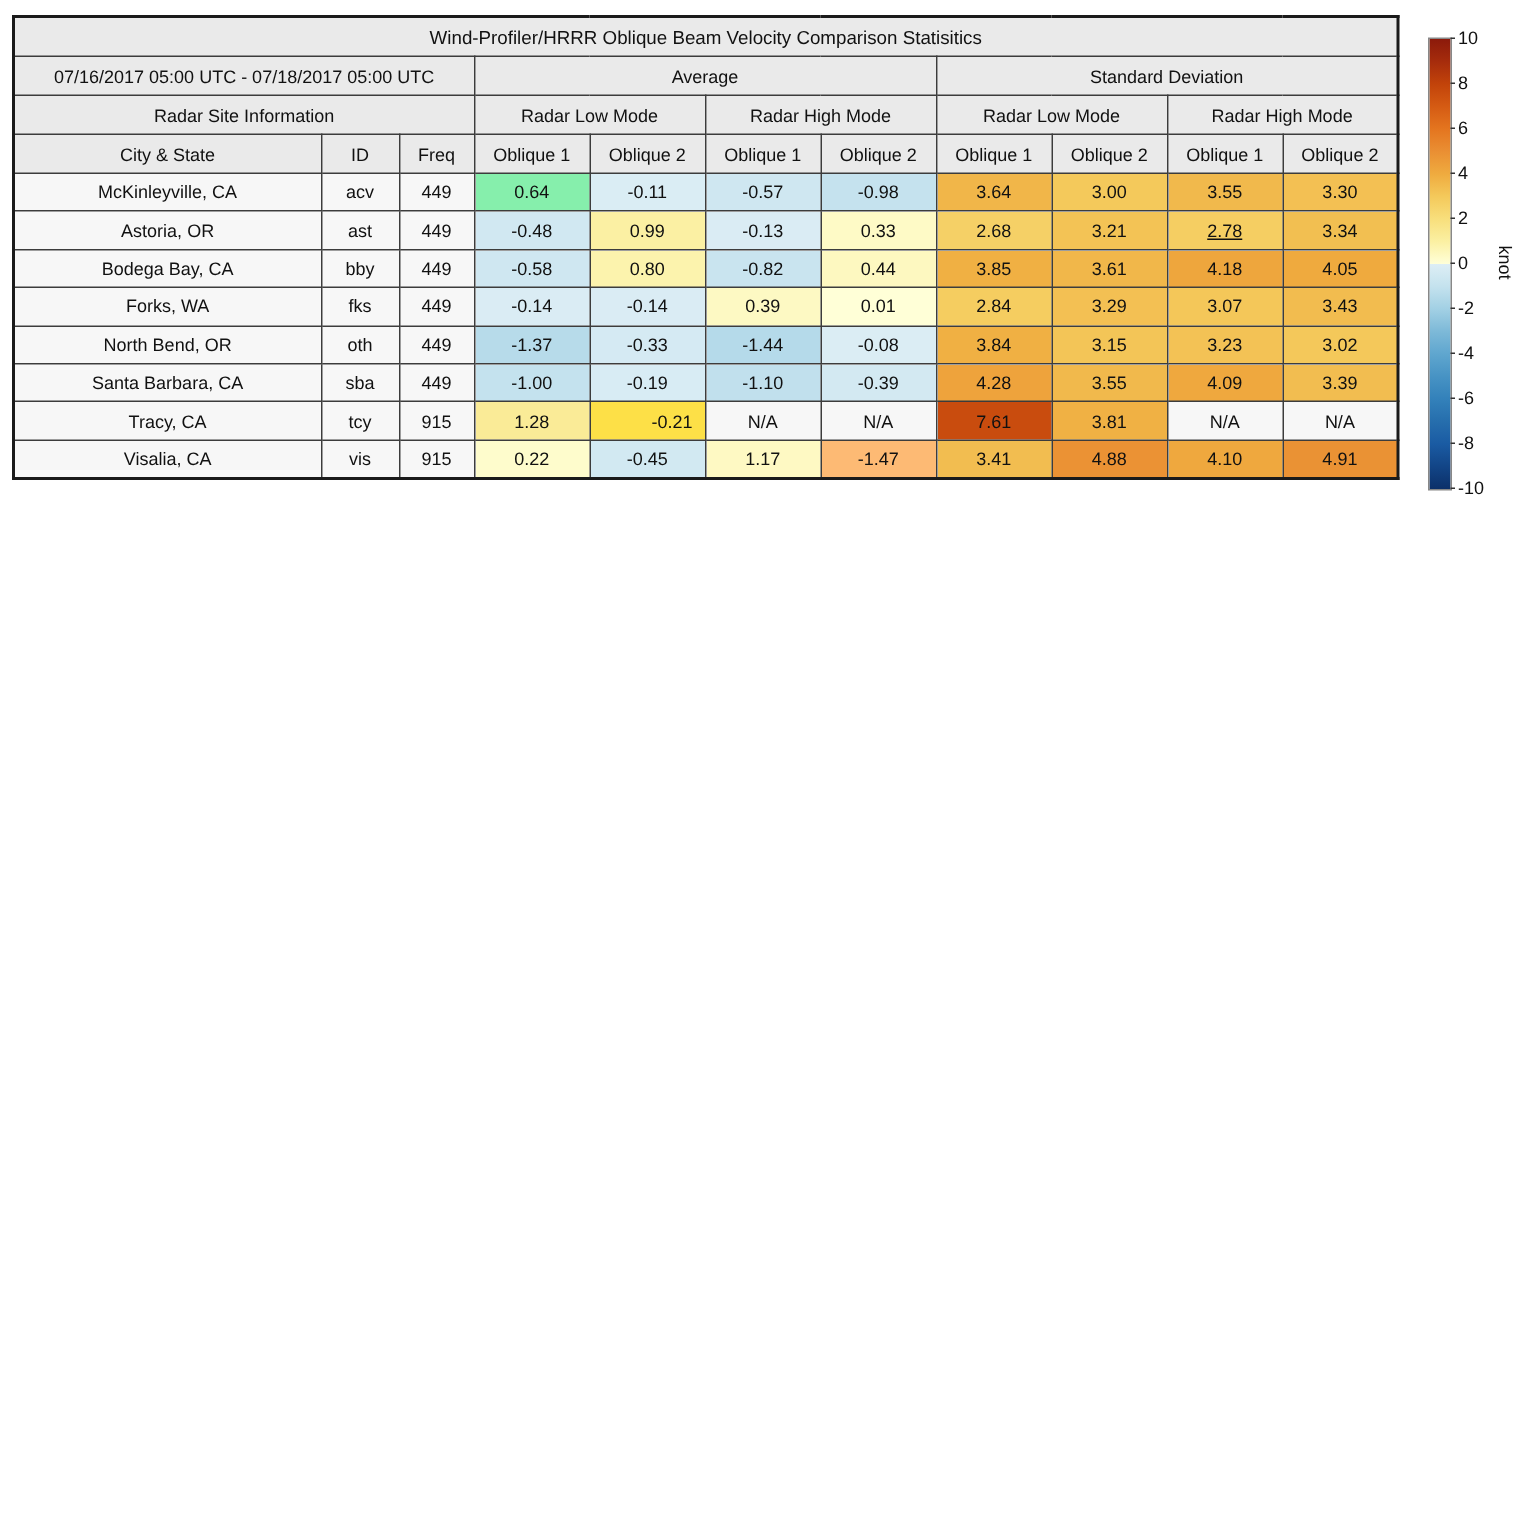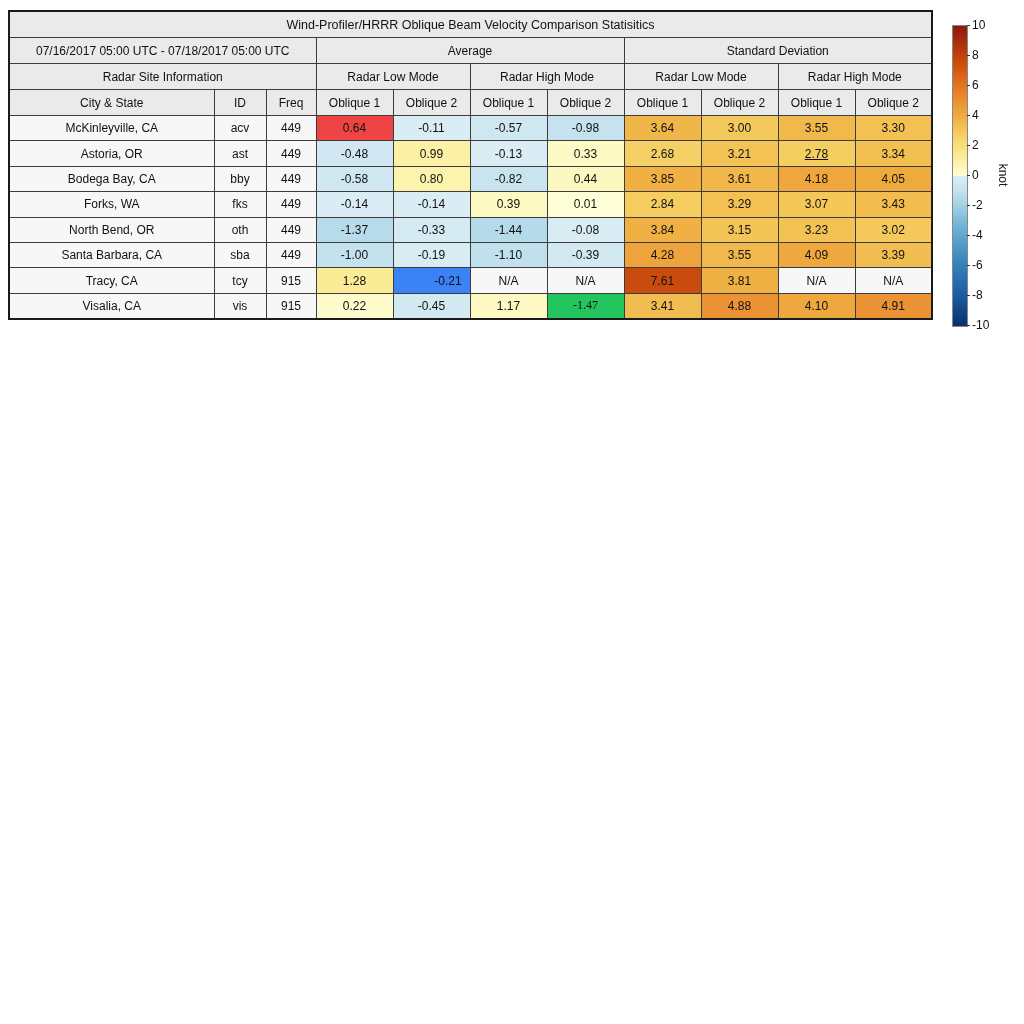--- a/index.html
+++ b/index.html
@@ -84,21 +84,21 @@
         <th>Oblique 2</th>
         <th>Oblique 1</th>
         <th>Oblique 2</th>
       </tr>
     </thead>
     <tbody>
         <tr>
           <td class="label">McKinleyville, CA</td>
           <td class="label">acv</td>
           <td class="label">449</td>
-          <td class="val" style="background: #ef4444;">0.64</td>
+          <td class="val" style="background: #86efac;">0.64</td>
           <td class="val" style="background: rgb(218, 237, 244); margin-left: 24px;">-0.11</td>
           <td class="val" style="background: rgb(207, 231, 241);">-0.57</td>
           <td class="val" style="background: rgb(197, 226, 238);">-0.98</td>
           <td class="val" style="background: rgb(241, 182, 73);">3.64</td>
           <td class="val" style="background: rgb(244, 201, 91);">3.00</td>
           <td class="val" style="background: rgb(241, 185, 76);">3.55</td>
           <td class="val" style="background: rgb(243, 192, 83);">3.30</td>
         </tr>
         <tr>
           <td class="label">Astoria, OR</td>
@@ -163,36 +163,36 @@
           <td class="val" style="background: rgb(238, 163, 60);">4.28</td>
           <td class="val" style="background: rgb(241, 185, 76);">3.55</td>
           <td class="val" style="background: rgb(239, 168, 62);">4.09</td>
           <td class="val" style="background: rgb(242, 189, 80);">3.39</td>
         </tr>
         <tr>
           <td class="label">Tracy, CA</td>
           <td class="label">tcy</td>
           <td class="label">915</td>
           <td class="val" style="background: rgb(250, 235, 151);">1.28</td>
-          <td class="val" style="background: #3b82f6; padding-left: 35px;">-0.21</td>
+          <td class="val" style="background: #fde047; padding-left: 35px;">-0.21</td>
           <td class="val" style="background: rgb(247, 247, 247);">N/A</td>
           <td class="val" style="background: rgb(247, 247, 247);">N/A</td>
           <td class="val" style="background: rgb(201, 76, 14);">7.61</td>
           <td class="val" style="background: rgb(240, 177, 68);">3.81</td>
           <td class="val" style="background: rgb(247, 247, 247);">N/A</td>
           <td class="val" style="background: rgb(247, 247, 247);">N/A</td>
         </tr>
         <tr>
           <td class="label">Visalia, CA</td>
           <td class="label">vis</td>
           <td class="label">915</td>
           <td class="val" style="background: rgb(254, 252, 204);">0.22</td>
           <td class="val" style="background: rgb(210, 233, 242);">-0.45</td>
           <td class="val" style="background: #fef9c3;">1.17</td>
-          <td class="val" style="background: #22c55e; font-family: Liberation Serif, serif;">-1.47</td>
+          <td class="val" style="background: #fdba74;">-1.47</td>
           <td class="val" style="background: rgb(242, 189, 80);">3.41</td>
           <td class="val" style="background: rgb(235, 146, 52);">4.88</td>
           <td class="val" style="background: rgb(239, 168, 62);">4.10</td>
           <td class="val" style="background: rgb(234, 146, 52);">4.91</td>
         </tr>
       </tbody>
   </table>
 
   <div class="colorbar">
     <div class="colorbar-gradient" style="background: linear-gradient(rgb(140, 26, 11) 0%, rgb(166, 44, 12) 5%, rgb(194, 67, 10) 10%, rgb(213, 91, 19) 15%, rgb(228, 117, 31) 20%, rgb(234, 143, 51) 25%, rgb(239, 171, 63) 30%, rgb(244, 201, 91) 35%, rgb(248, 223, 124) 40%, rgb(251, 240, 162) 45%, rgb(255, 255, 216) 50%, rgb(221, 238, 245) 50%, rgb(196, 226, 238) 55%, rgb(162, 208, 228) 60%, rgb(125, 185, 216) 65%, rgb(95, 166, 207) 70%, rgb(71, 147, 196) 75%, rgb(51, 129, 186) 80%, rgb(38, 110, 173) 85%, rgb(26, 91, 163) 90%, rgb(18, 69, 135) 95%, rgb(12, 48, 105) 100%);"></div>

